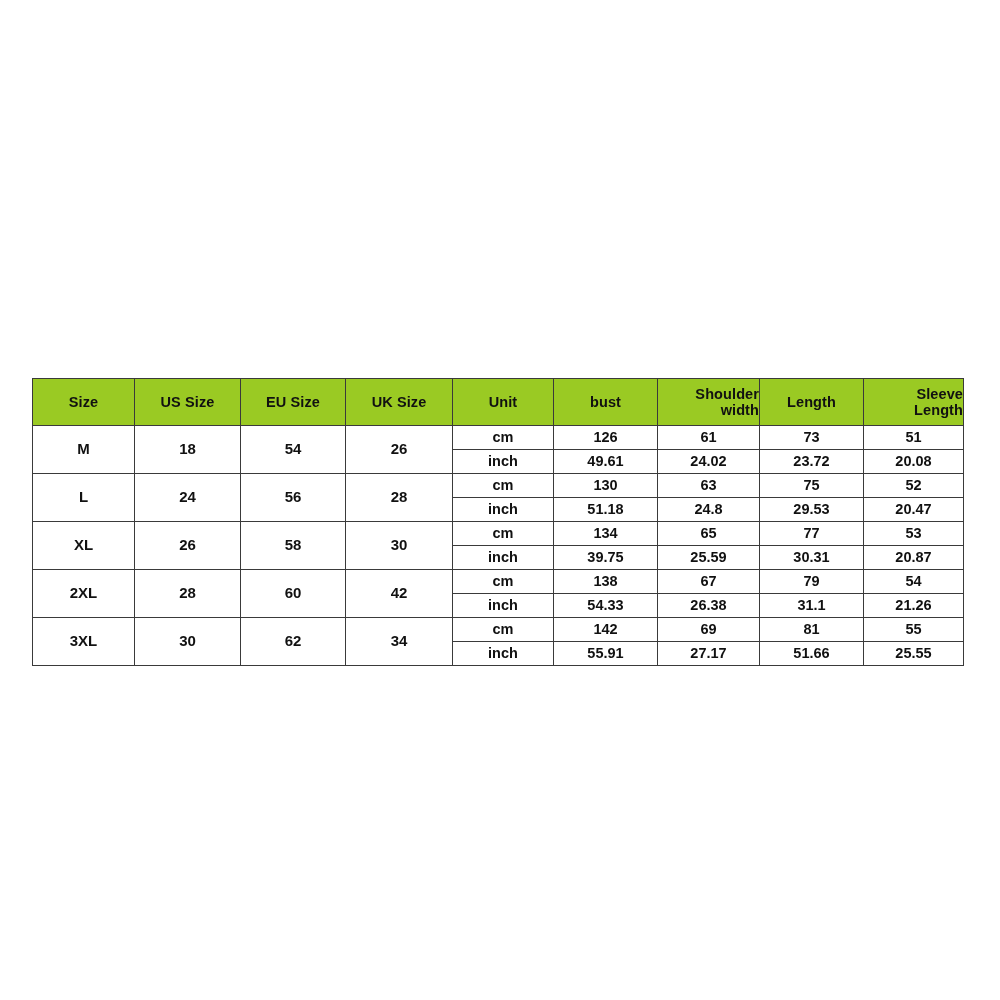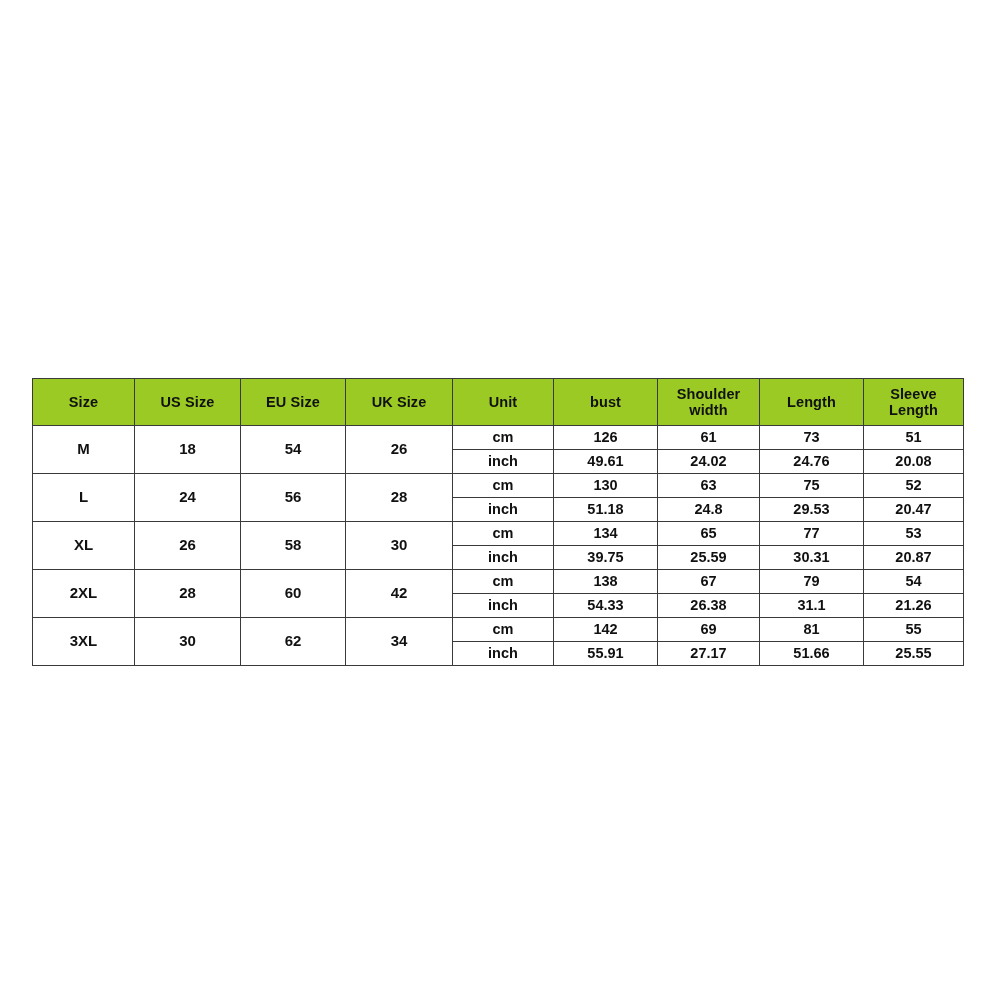--- a/index.html
+++ b/index.html
@@ -64,21 +64,21 @@
   #size-chart tbody td {
     height: 23px;
     font-size: 14.5px;
   }
 
   #size-chart td.size-cell,
   #size-chart td.span-cell {
     font-size: 15px;
   }
 
-  .hdr-two-line { display: block; }
+  .hdr-two-line { display: block; text-align: right; }
 </style>
 </head>
 <body>
 
 <div id="canvas">
 
   <table id="size-chart">
     <colgroup>
       <col class="c-size">
         <col class="c-us">
@@ -119,21 +119,21 @@
         <td>cm</td>
         <td>126</td>
         <td>61</td>
         <td>73</td>
         <td>51</td>
       </tr>
       <tr>
         <td>inch</td>
         <td>49.61</td>
         <td>24.02</td>
-        <td>24.76</td>
+        <td>23.72</td>
         <td>20.08</td>
       </tr>
 
       <tr>
         <td class="size-cell" rowspan="2">L</td>
         <td class="span-cell" rowspan="2">24</td>
         <td class="span-cell" rowspan="2">56</td>
         <td class="span-cell" rowspan="2">28</td>
         <td>cm</td>
         <td>130</td>

